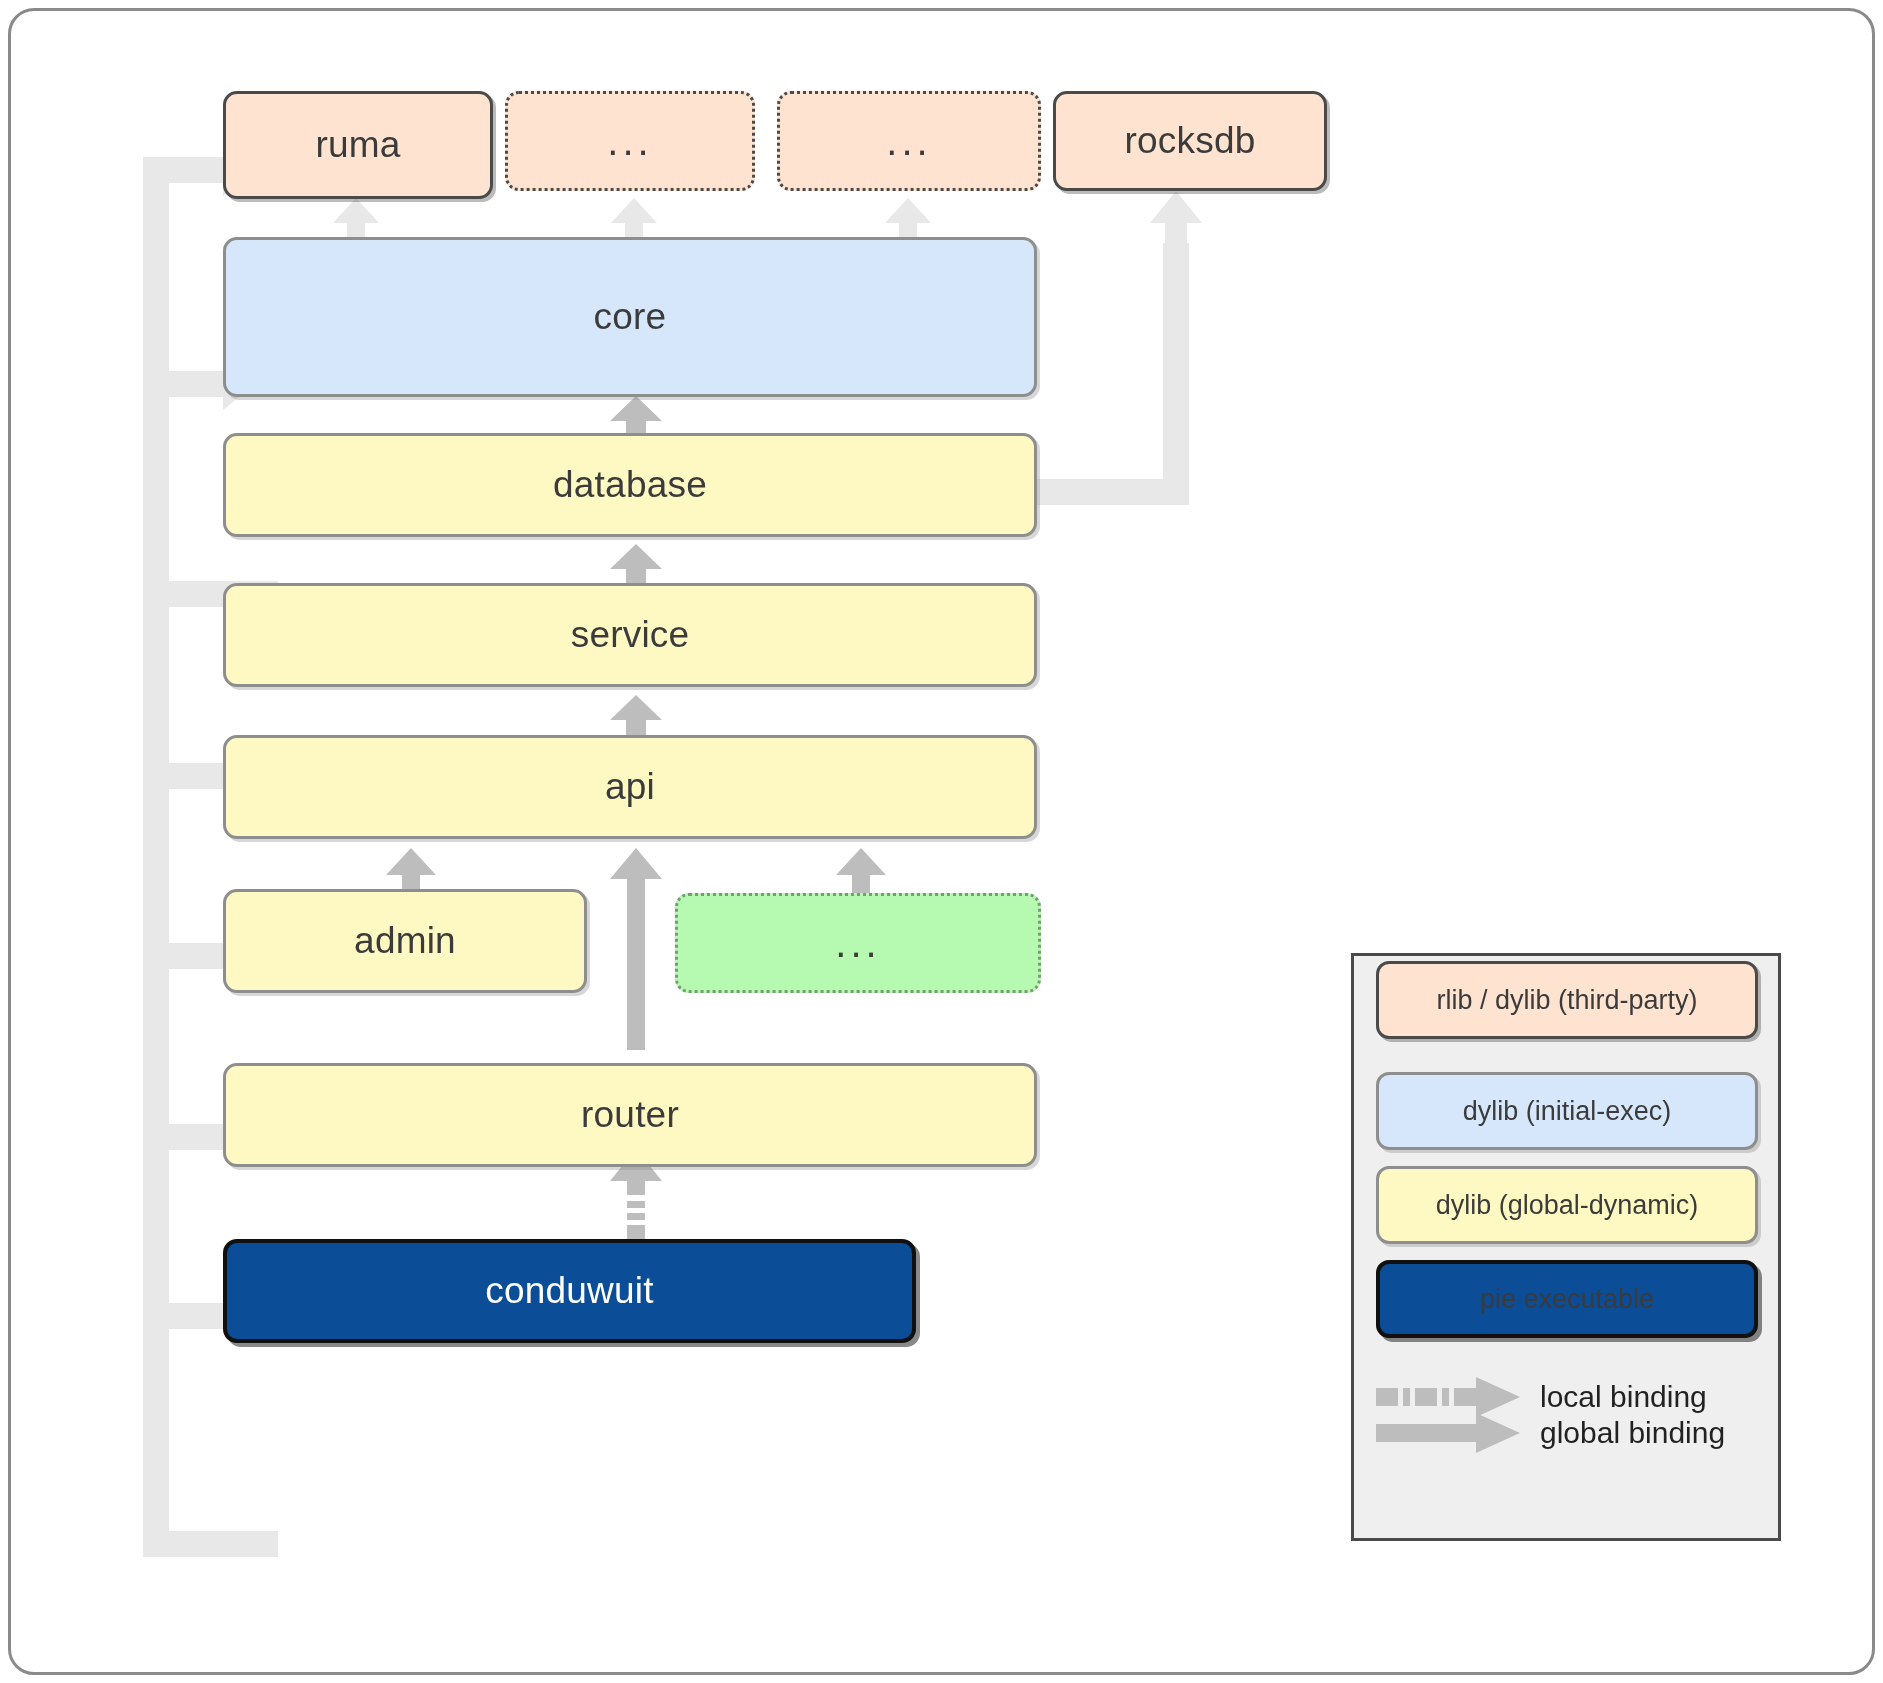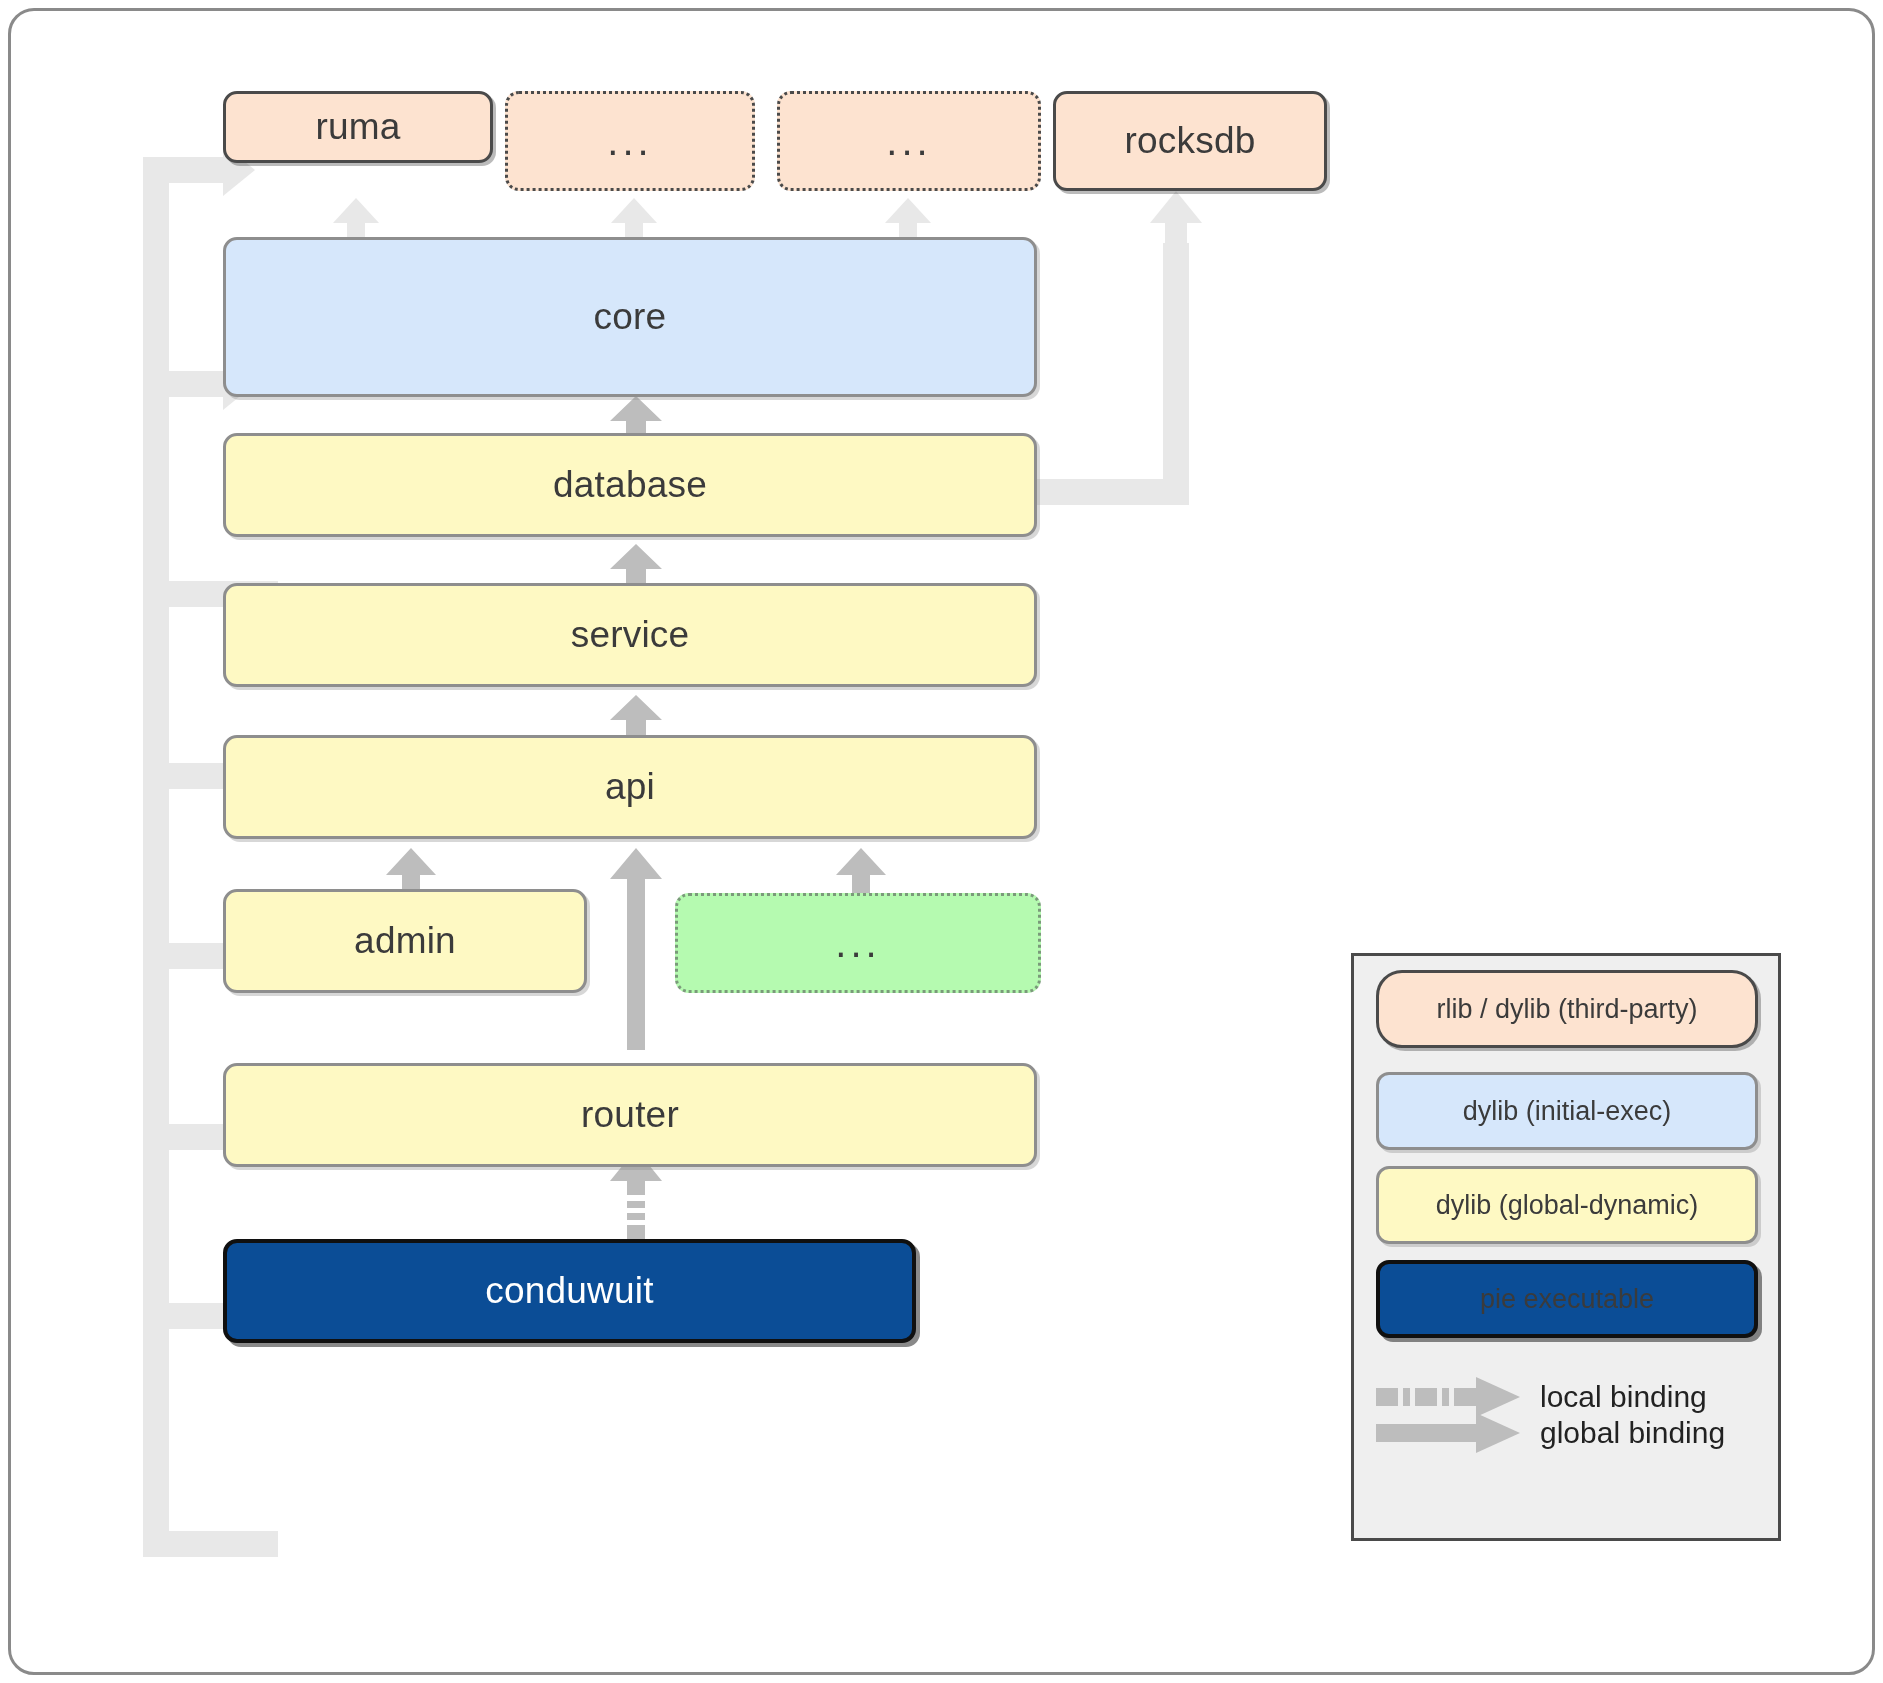--- a/index.html
+++ b/index.html
@@ -180,21 +180,21 @@
     <path d="M19 203 L19 32 L2 32 L28 1 L54 32 L37 32 L37 203 Z" fill="#bdbdbd"></path>
   </svg>
 
   <svg class="gb" style="left:597px; top:1136px;" width="56" height="96" viewBox="0 0 56 96">
     <path d="M2 34 L28 2 L54 34 L37 34 L37 48 L19 48 L19 34 Z" fill="#bdbdbd"></path>
     <rect x="19" y="54" width="18" height="7" fill="#bdbdbd"></rect>
     <rect x="19" y="66" width="18" height="7" fill="#bdbdbd"></rect>
     <rect x="19" y="78" width="18" height="18" fill="#bdbdbd"></rect>
   </svg>
 
-  <div class="node third-party" style="left:212px; top:80px; width:270px; height:72px;">
+  <div class="node third-party" style="left:212px; top:80px; width:270px; height:108px;">
     <span>ruma</span>
   </div>
 
   <div class="node third-party dotted" style="left:494px; top:80px; width:250px; height:100px;">
     <span class="ellipsis">...</span>
   </div>
 
   <div class="node third-party dotted" style="left:766px; top:80px; width:264px; height:100px;">
     <span class="ellipsis">...</span>
   </div>
@@ -230,21 +230,21 @@
   <div class="node global-dynamic" style="left:212px; top:1052px; width:814px; height:104px;">
     <span>router</span>
   </div>
 
   <div class="node pie-exec" style="left:212px; top:1228px; width:693px; height:104px;">
     <span>conduwuit</span>
   </div>
 
   <div id="legend">
 
-    <div class="legend-swatch third-party" style="top:14px;border-radius:26px;">
+    <div class="legend-swatch third-party" style="top:5px;">
       <span>rlib / dylib (third-party)</span>
     </div>
 
     <div class="legend-swatch initial-exec" style="top:116px;">
       <span>dylib (initial-exec)</span>
     </div>
 
     <div class="legend-swatch pie-exec" style="top:304px;">
       <span>pie executable</span>
     </div>

